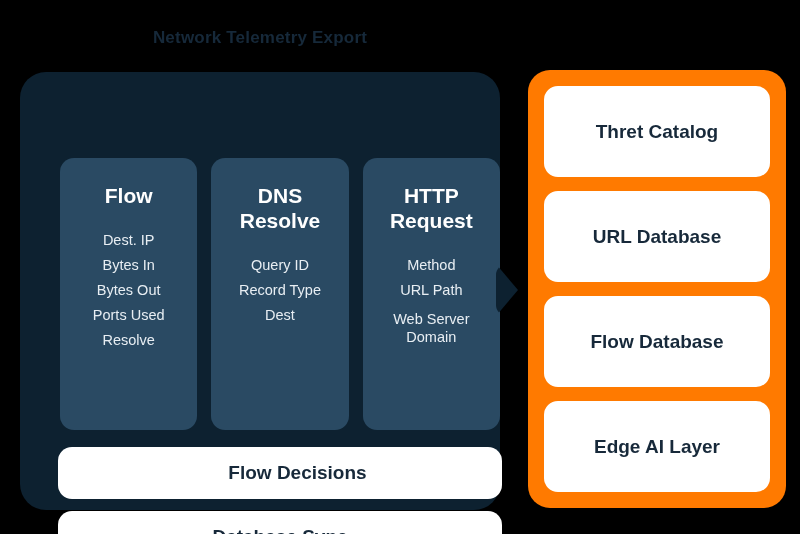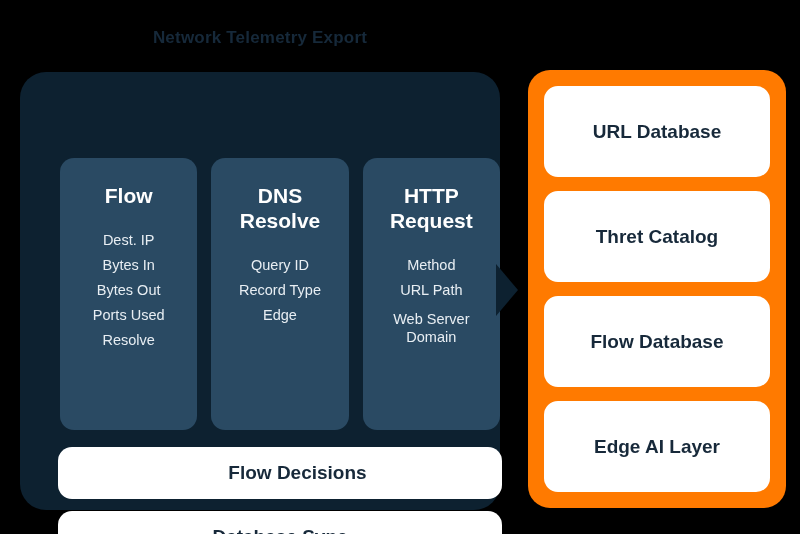--- a/index.html
+++ b/index.html
@@ -1,15 +1,15 @@
 <!DOCTYPE html>
 <html><head>
 <meta charset="utf-8">
 <style>
-  * { box-sizing: border-box; margin: 0; padding: 0; }
+  * { box-sizing: border-box; margin: 0; padding: 0; border-radius: 31px; }
 
   html, body {
     width: 800px;
     height: 534px;
     background: #000000;
     overflow: hidden;
   }
 
   body {
     font-family: "Liberation Sans", sans-serif;
@@ -169,21 +169,21 @@
           <div class="tcard-field">Resolve</div>
         </div>
       </div>
 
       <div class="tcard">
         <div class="tcard-title">DNS
 Resolve</div>
         <div class="tcard-fields">
           <div class="tcard-field">Query ID</div>
           <div class="tcard-field">Record Type</div>
-          <div class="tcard-field">Edge</div>
+          <div class="tcard-field">Dest</div>
         </div>
       </div>
 
       <div class="tcard">
         <div class="tcard-title">HTTP
 Request</div>
         <div class="tcard-fields">
           <div class="tcard-field">Method</div>
           <div class="tcard-field">URL Path</div>
           <div class="tcard-field spaced">Web Server
@@ -195,19 +195,19 @@
 
     <div class="pill" id="pill-flow-decisions">Flow Decisions</div>
 
     <div class="pill" id="pill-database-sync">Database Sync</div>
 
   </div>
 
   <div id="telemetry-arrow"></div>
 
   <div id="cloud-panel">
+    <div class="ccard">Thret Catalog</div>
     <div class="ccard">URL Database</div>
-    <div class="ccard">Thret Catalog</div>
     <div class="ccard">Flow Database</div>
     <div class="ccard">Edge AI Layer</div>
   </div>
 
 </div>
 
 </body></html>

